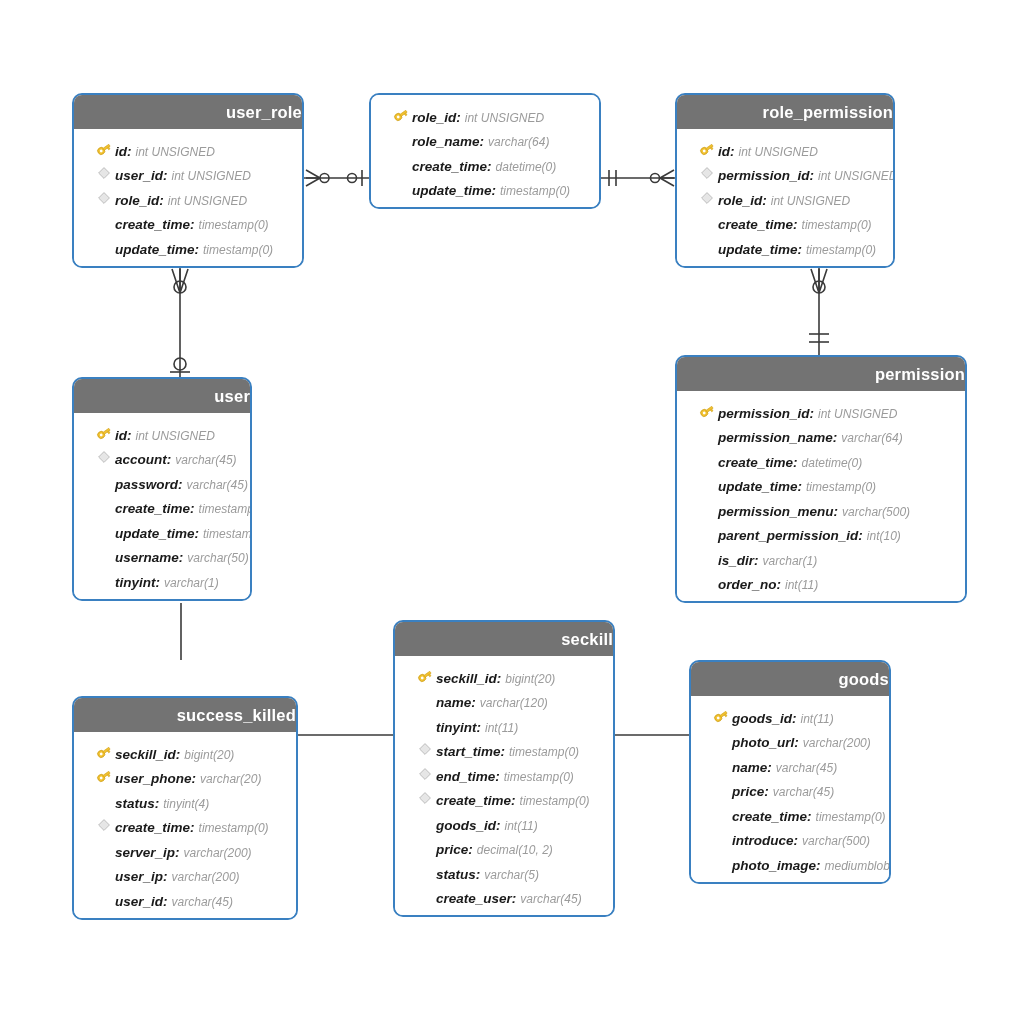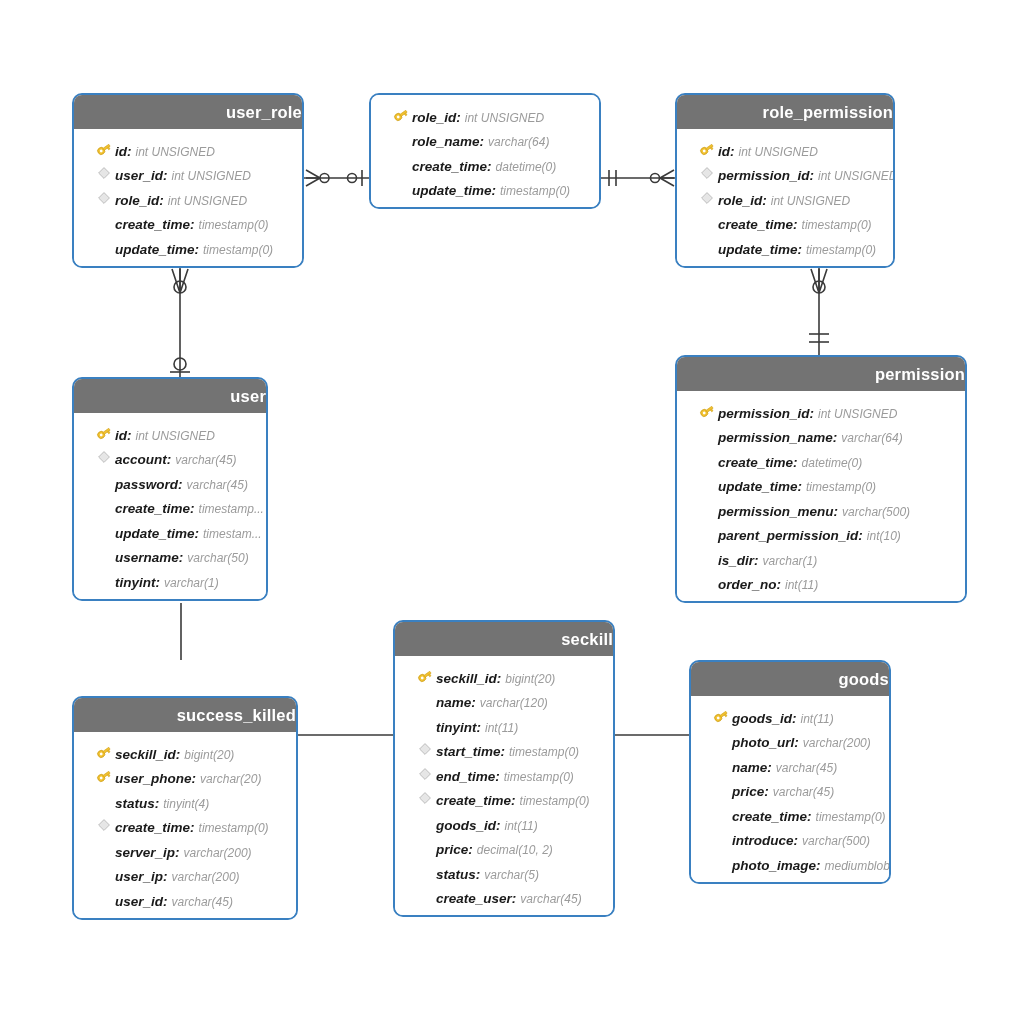--- a/index.html
+++ b/index.html
@@ -281,21 +281,21 @@
             <span class="attr-type">timestamp(0)</span>
           </div>
           <div class="attr-row">
             <span class="attr-icon"></span>
             <span class="attr-name">update_time</span>
             <span class="attr-sep">:</span>
             <span class="attr-type">timestamp(0)</span>
           </div>
         </div>
       </div>
-      <div class="entity" style="left: 72px; top: 377px; width: 196px;">
+      <div class="entity" style="left: 72px; top: 377px; width: 180px;">
         <div class="entity-header">user</div>
         <div class="entity-body">
           <div class="attr-row">
             <span class="attr-icon">
               <svg class="key-icon" width="16" height="16" viewBox="0 0 16 16">
                 <g transform="rotate(-35 8 8)">
                   <circle cx="4.6" cy="8" r="3.5" fill="#f2c230" stroke="#d1a21d" stroke-width="0.8"></circle>
                   <circle cx="4.6" cy="8" r="1.4" fill="#ffffff"></circle>
                   <rect x="7.2" y="6.9" width="7.4" height="2.3" fill="#f2c230" stroke="#d1a21d" stroke-width="0.6"></rect>
                   <rect x="11.4" y="9.1" width="1.6" height="2.2" fill="#f2c230" stroke="#d1a21d" stroke-width="0.6"></rect>

